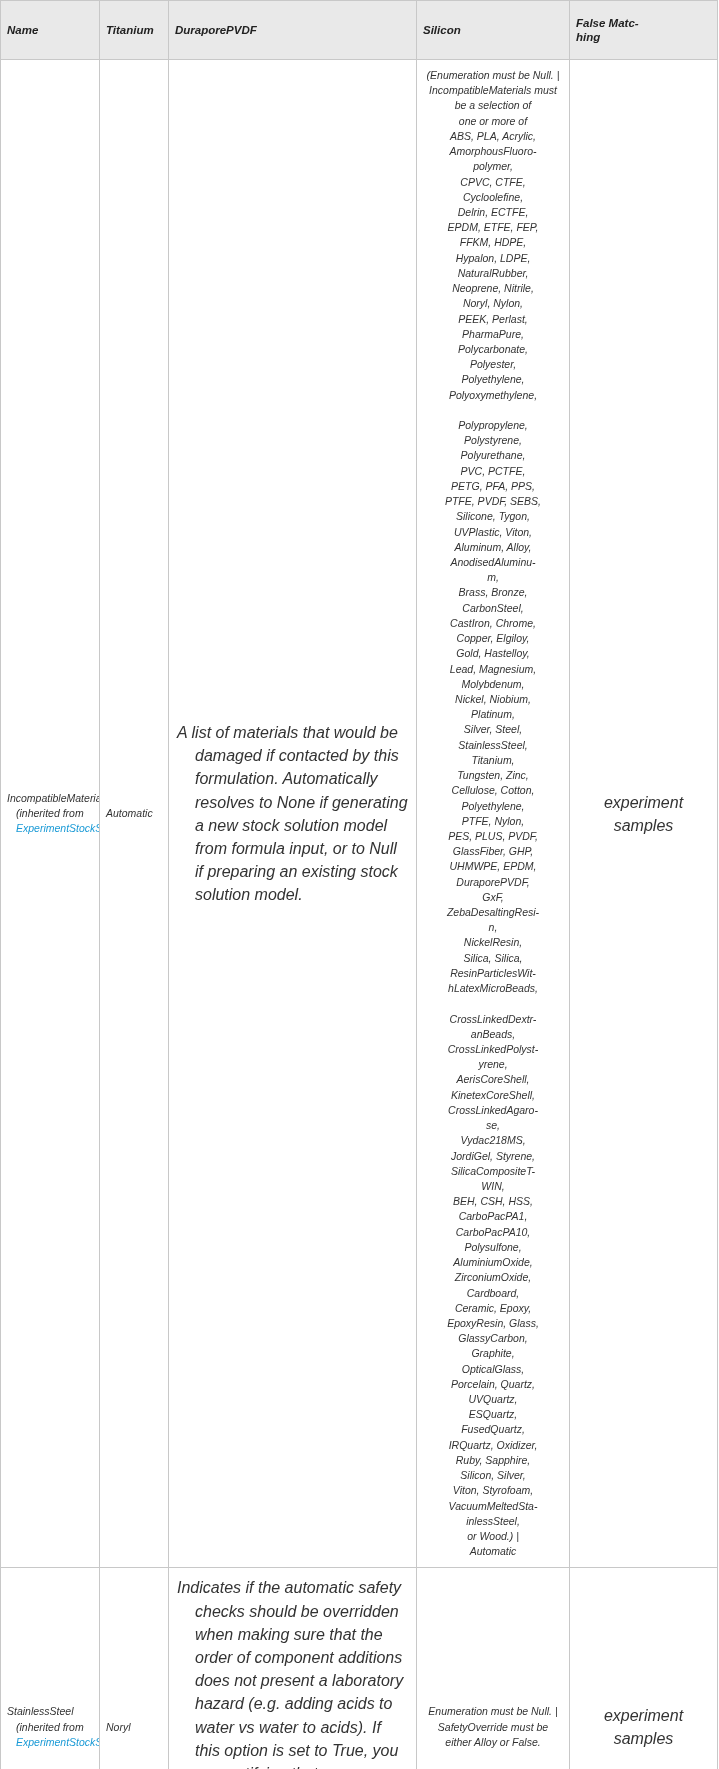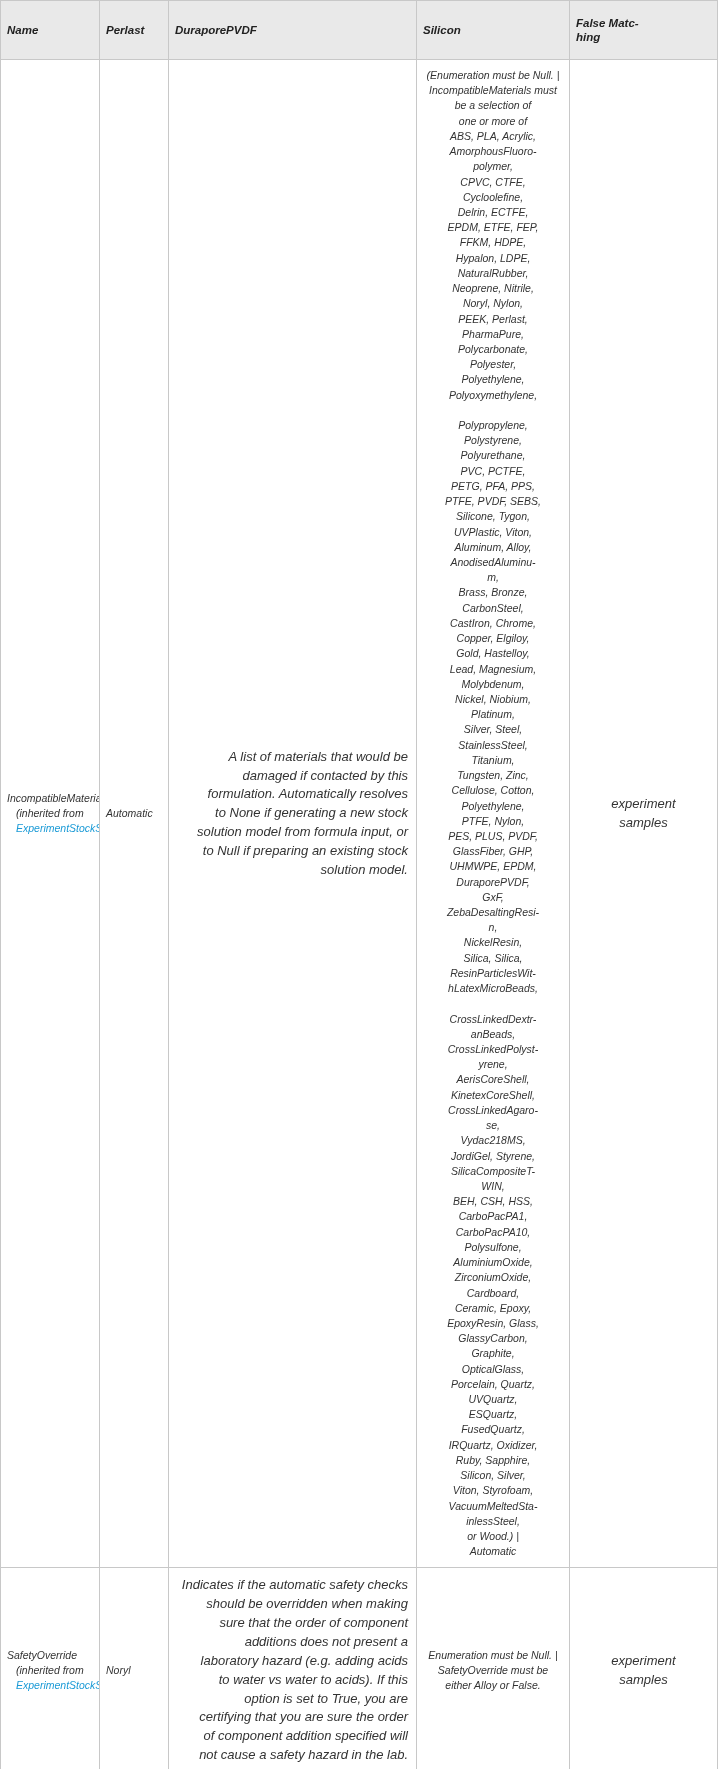--- a/index.html
+++ b/index.html
@@ -60,24 +60,24 @@
     color: #1a9ad6;
     text-decoration: none;
   }
   td.cell-default {
     font-size: 10.5px;
     color: #333333;
     text-align: left;
     line-height: 1.45;
   }
   td.cell-desc {
-    font-size: 13px;
-    color: #333333;
-    line-height: 1.45;
-    text-align: right;
+    font-size: 16px;
+    color: #333333;
+    line-height: 1.45;
+    text-align: left;
     padding-left: 8px;
     padding-right: 8px;
   }
   td.cell-desc .hang {
     display: block;
     padding-left: 18px;
     text-indent: -18px;
   }
   td.cell-pattern {
     font-size: 10.5px;
@@ -85,42 +85,42 @@
     line-height: 1.45;
     text-align: center;
     padding-left: 8px;
     padding-right: 8px;
   }
   td.cell-pattern .plines {
     display: block;
     white-space: pre-line;
   }
   td.cell-index {
-    font-size: 13px;
+    font-size: 16px;
     color: #333333;
     line-height: 1.45;
     text-align: center;
   }
   .row-tall td { vertical-align: middle; }
 </style>
 </head>
 <body>
 
 <table class="doc-table">
   <colgroup>
     <col class="c-name">
     <col class="c-default">
     <col class="c-desc">
     <col class="c-pattern">
     <col class="c-index">
   </colgroup>
   <thead>
     <tr>
       <th>Name</th>
-      <th>Perlast</th>
+      <th>Titanium</th>
       <th>DuraporePVDF</th>
       <th>Silicon</th>
       <th class="hdr-index"><span style="white-space:pre-line">False Matc-
 hing</span></th>
     </tr>
   </thead>
   <tbody>
     <tr class="row-tall">
       <td class="cell-name">
         <span class="name-main">IncompatibleMaterials</span>
@@ -234,21 +234,21 @@
     or Wood.) |
 Automatic</span>
       </td>
       <td class="cell-index">
         <span style="white-space:pre-line">experiment
 samples</span>
       </td>
     </tr>
     <tr>
       <td class="cell-name">
-        <span class="name-main">SafetyOverride</span>
+        <span class="name-main">StainlessSteel</span>
         <span class="inherit">
           <span>(inherited from</span>
           <br>
           <a class="inherit-link" href="#">ExperimentStockSolu</a>
         </span>
       </td>
       <td class="cell-default">Noryl</td>
       <td class="cell-desc">
         <span class="hang"><span>Indicates if the automatic safety checks should be</span> <span>overridden when making sure that the order of component additions does not present a laboratory hazard (e.g. adding acids to water vs water to acids). If this option is set to True, you are certifying that you are sure the order of component addition specified will not cause a safety hazard in the lab.</span></span>
       </td>

